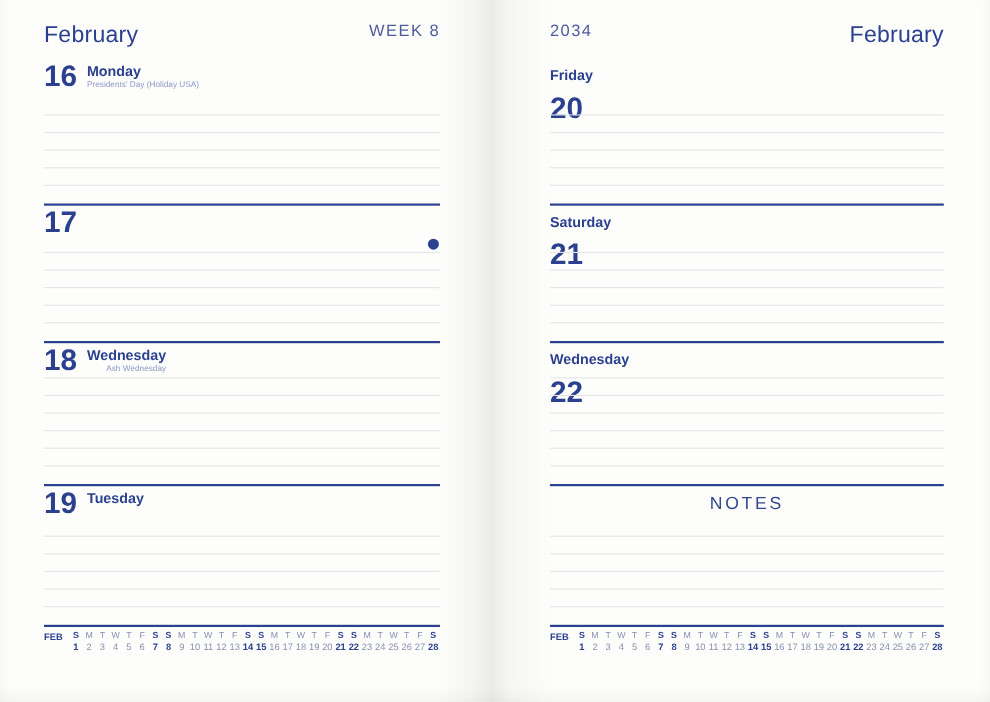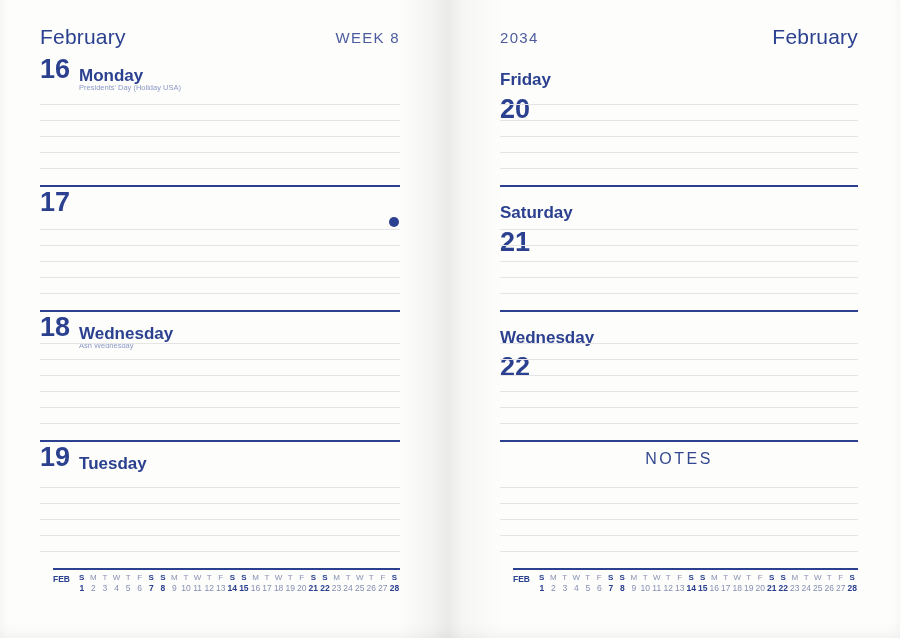--- a/index.html
+++ b/index.html
@@ -8,47 +8,47 @@
     position: relative;
     background: #fdfdfb;
     font-family: "Liberation Sans", sans-serif;
     overflow: hidden;
     color: #2b4190;
   }
   .page { position: absolute; top: 0; height: 100%; width: 450px; }
   .page.left  { left: 0;     padding: 20px 50px 0 40px; }
   .page.right { left: 450px; padding: 20px 42px 0 50px; }
 
-  .page-head { display: flex; justify-content: space-between; align-items: center; height: 34px; }
+  .page-head { display: flex; justify-content: space-between; align-items: flex-start; height: 34px; }
   .month-title { font-size: 21px; color: #2b4190; letter-spacing: .2px; }
   .small-label { font-size: 15px; letter-spacing: 1.3px; color: #4d5c9e; }
 
   .sec { position: relative; }
   .sec1 { height: 131px; }
   .sec2 { height: 125px; }
   .sec3 { height: 130px; }
   .sec4 { height: 128px; }
   .bordered { border-top: 2px solid #2b4190; }
 
   .rules { position: absolute; left: 0; right: 0; bottom: 16px; }
   .rule  { height: 1px; background: #e5e5e7; margin-top: 15px; }
 
   .day-head.lft { display: flex; gap: 9px; padding-top: 2px; }
   .date-num { font-size: 27px; font-weight: bold; color: #2b4190; line-height: 26px; }
   .day-meta { display: flex; flex-direction: column; }
-  .day-name { font-size: 17px; font-weight: bold; color: #2b4190; line-height: 15px; margin-top: 12px; }
-  .holiday  { font-size: 7.5px; color: #8d99c8; line-height: 9.5px; }
+  .day-name { font-size: 13px; font-weight: bold; color: #2b4190; line-height: 15px; margin-top: 1px; }
+  .holiday  { font-size: 7.5px; color: #8d99c8; line-height: 9.5px; text-align: right; }
 
   .day-head.rgt { display: flex; justify-content: flex-end; align-items: baseline; gap: 9px; padding-top: 6px; flex-direction: column; }
 
   .notes-label { text-align: center; font-size: 16px; letter-spacing: 2.5px; color: #33488e; padding-top: 8px; }
 
   .moon { position: absolute; right: 1px; top: 30px; width: 10px; height: 10px; border-radius: 50%; background: #2b4190; }
 
-  .strip { border-top: 2px solid #2b4190; display: flex; padding-top: 3px; margin-left: 13px; }
+  .strip { border-top: 2px solid #2b4190; display: flex; padding-top: 3px; }
   .mc-month { font-size: 8.5px; font-weight: bold; color: #2b4190; margin-right: 6px; line-height: 10px; padding-top: 1px; }
   .mc-cell { width: 12.1px; display: inline-flex; flex-direction: column; text-align: center; color: #868fb3; }
   .mc-l { font-size: 8px;  line-height: 10px; }
   .mc-n { font-size: 8.5px; line-height: 10px; }
   .mc-cell.we { color: #2b4190; font-weight: bold; }
 
   .gutter {
     position: absolute; left: 398px; top: 0; width: 104px; height: 100%;
     pointer-events: none;
     background: linear-gradient(90deg,

